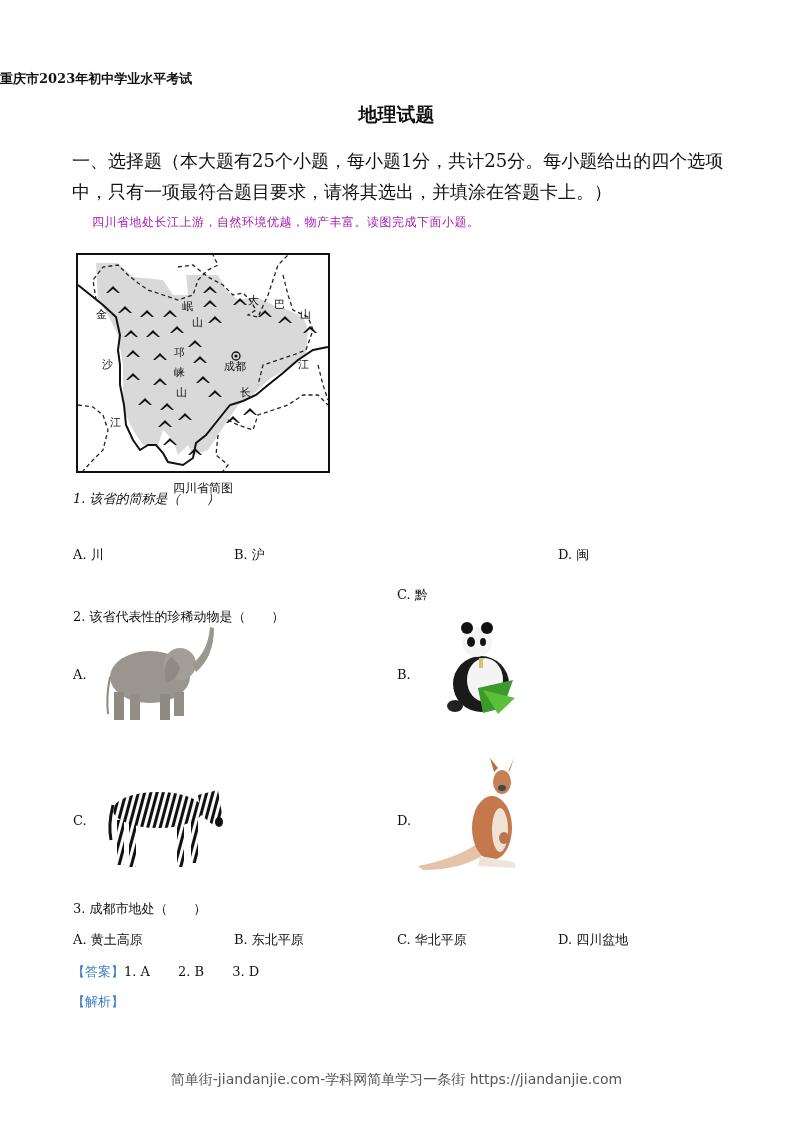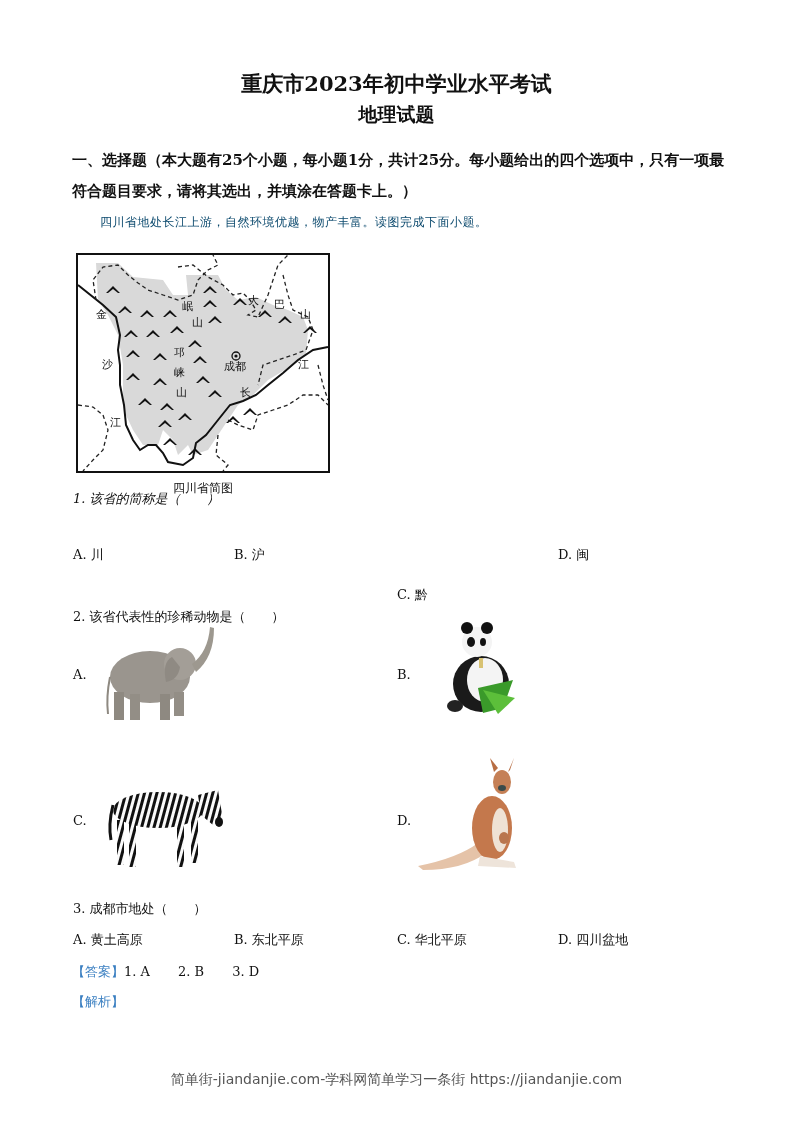--- a/index.html
+++ b/index.html
@@ -1,22 +1,22 @@
 <!DOCTYPE html>
 <html><head>
 <meta charset="utf-8">
 <style>
   html, body { margin: 0; padding: 0; background: #ffffff; }
   body { width: 793px; height: 1122px; position: relative; overflow: hidden;
          font-family: "DejaVu Serif", "Liberation Serif", serif; color: #111; }
   .abs { position: absolute; }
-  .title { left: 0; width: 793px; text-align: center; font-weight: bold; font-size: 21px; top: 70px; }
+  .title { left: 0; width: 793px; font-weight: bold; font-size: 13px; top: 70px; }
   .subtitle { left: 0; width: 793px; text-align: center; font-weight: bold; font-size: 19px; top: 102px; }
-  .section { left: 72px; width: 660px; font-weight: bold; font-size: 15px; line-height: 31px; top: 145px; }
-  .intro { left: 92px; font-size: 12px; top: 214px; letter-spacing: 0.5px; color: #0c4a6e; margin-left: 8px; }
+  .section { left: 72px; width: 660px; font-weight: normal; font-size: 18px; line-height: 31px; top: 145px; }
+  .intro { left: 92px; font-size: 12px; top: 214px; letter-spacing: 0.5px; color: #a21caf; }
   .map-wrap { left: 76px; top: 253px; width: 254px; height: 220px; border: 2px solid #111; box-sizing: border-box; background:#fff; }
   .map-caption { left: 76px; width: 254px; text-align: center; font-size: 12px; top: 480px;
                  font-family: "DejaVu Sans", "Liberation Sans", sans-serif; }
   .q { font-size: 13px; left: 73px; }
   .opt { font-size: 13px; }
   .img-label { font-size: 13px; }
   .ans-bracket { color: #3a7fc1; }
   .footer { left: 0; width: 793px; text-align: center; top: 1071px; font-size: 14px; color: #555;
             font-family: "DejaVu Sans", "Liberation Sans", sans-serif; }
   .map-label { position: absolute; font-size: 11px; font-family: "DejaVu Sans", "Liberation Sans", sans-serif; color:#111; }

